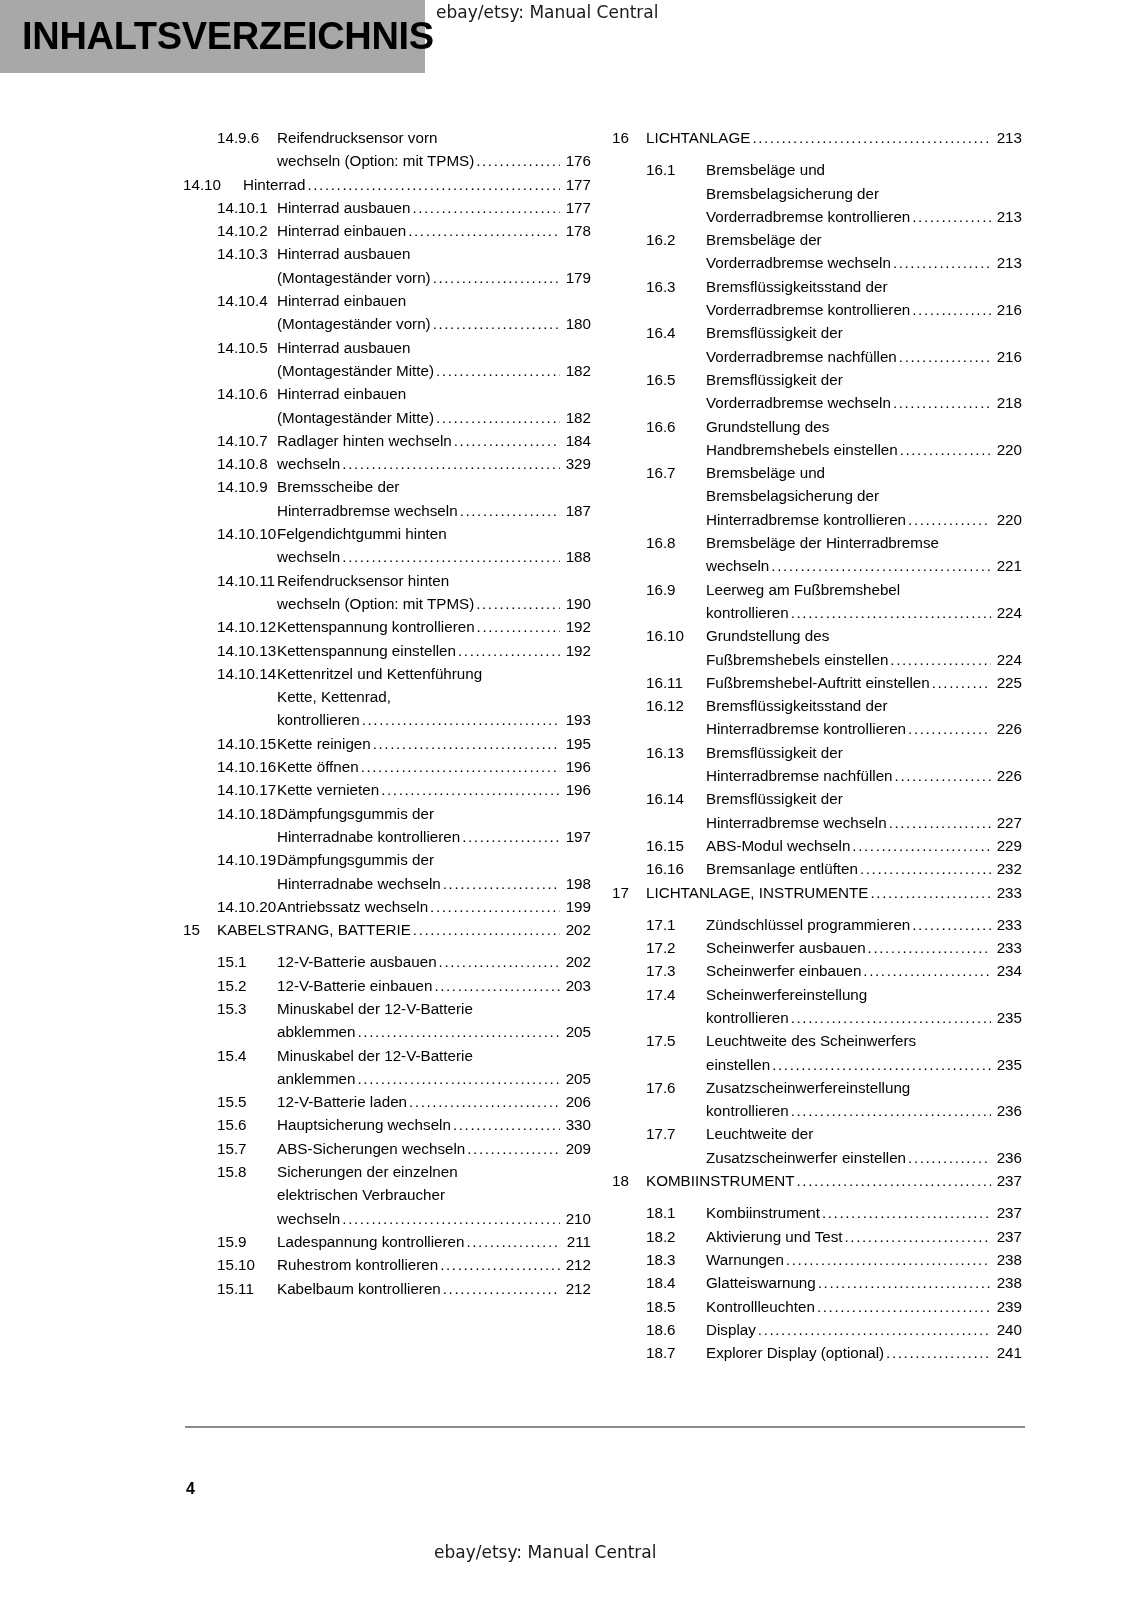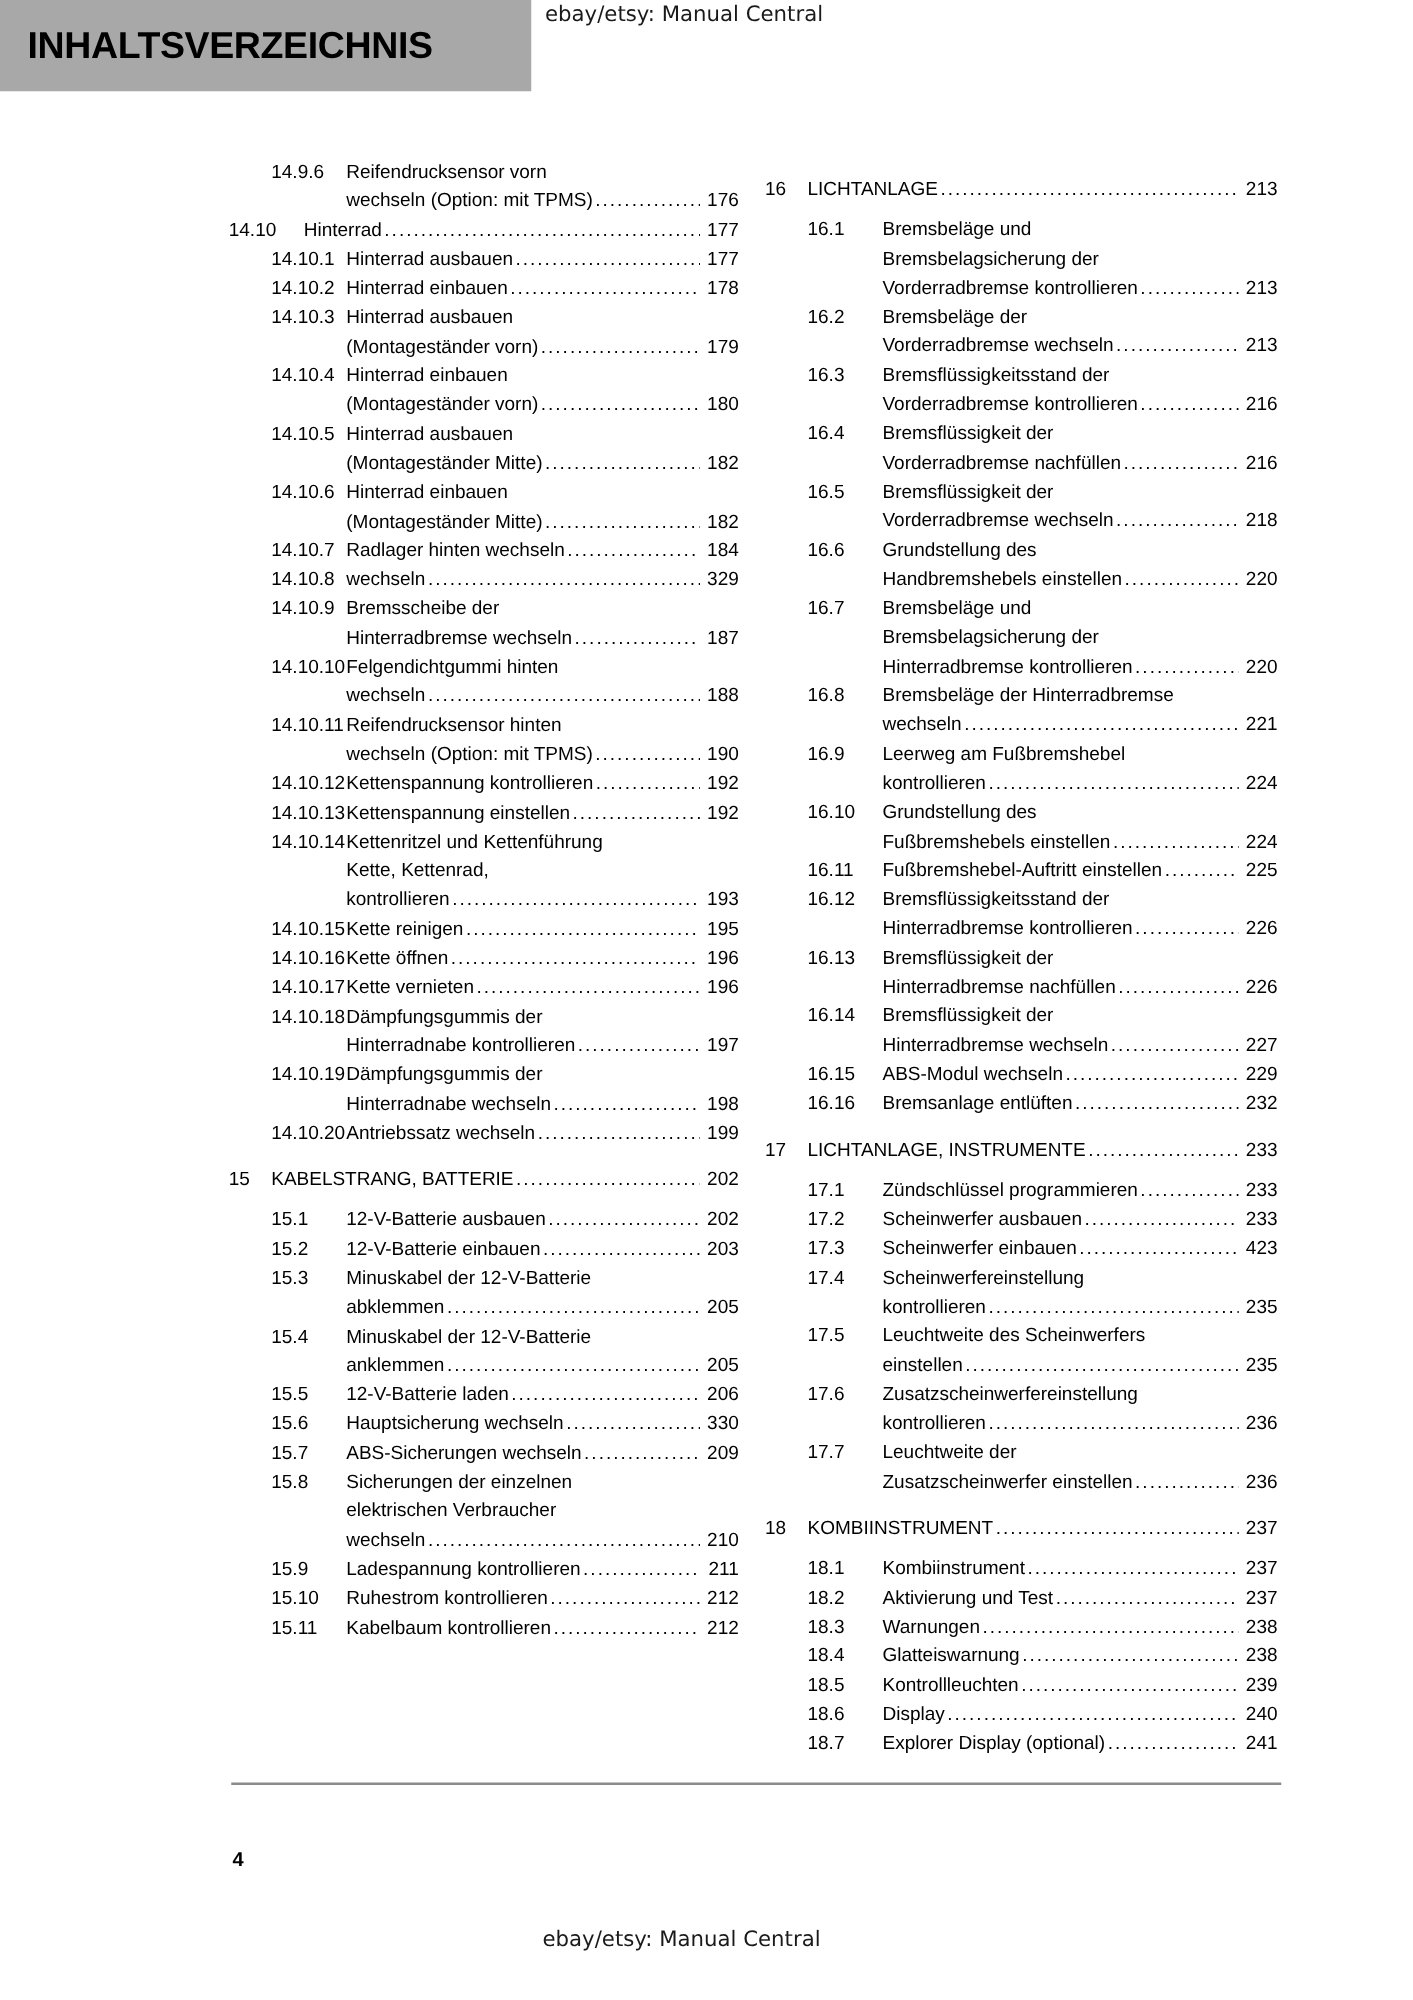--- a/index.html
+++ b/index.html
@@ -22,21 +22,21 @@
     position: absolute;
     left: 0;
     top: 0;
     width: 425px;
     height: 73px;
     background: #a8a8a8;
     display: flex;
     align-items: center;
   }
   .header-title {
-    font-size: 30px;
+    font-size: 38px;
     font-weight: bold;
     letter-spacing: -0.3px;
     color: #000;
     padding-left: 22px;
     white-space: nowrap;
   }
   .watermark-top {
     position: absolute;
     left: 436px;
     top: 2px;
@@ -71,21 +71,20 @@
 
   
   .entry {
     display: flex;
     align-items: flex-start;
     font-size: 15.2px;
     line-height: 23.3px;
     color: #000;
   }
   .entry.chapter {
-    margin-top: 14px;
     margin-bottom: 9px;
   }
   .entry.chapter .num {
     width: 34px;
     flex: 0 0 34px;
   }
   .entry.chapter .body {
     margin-left: 0;
   }
 
@@ -740,21 +739,21 @@
             <span class="pg">233</span>
           </div>
         </div>
       </div>
       <div class="entry level3">
         <div class="num">17.3</div>
         <div class="body">
           <div class="tail">
             <span class="tail-text">Scheinwerfer einbauen</span>
             <span class="leader">......................................................................</span>
-            <span class="pg">423</span>
+            <span class="pg">234</span>
           </div>
         </div>
       </div>
       <div class="entry level3">
         <div class="num">17.4</div>
         <div class="body">
           <div class="preline">Scheinwerfereinstellung</div>
           <div class="tail">
             <span class="tail-text">kontrollieren</span>
             <span class="leader">......................................................................</span>

